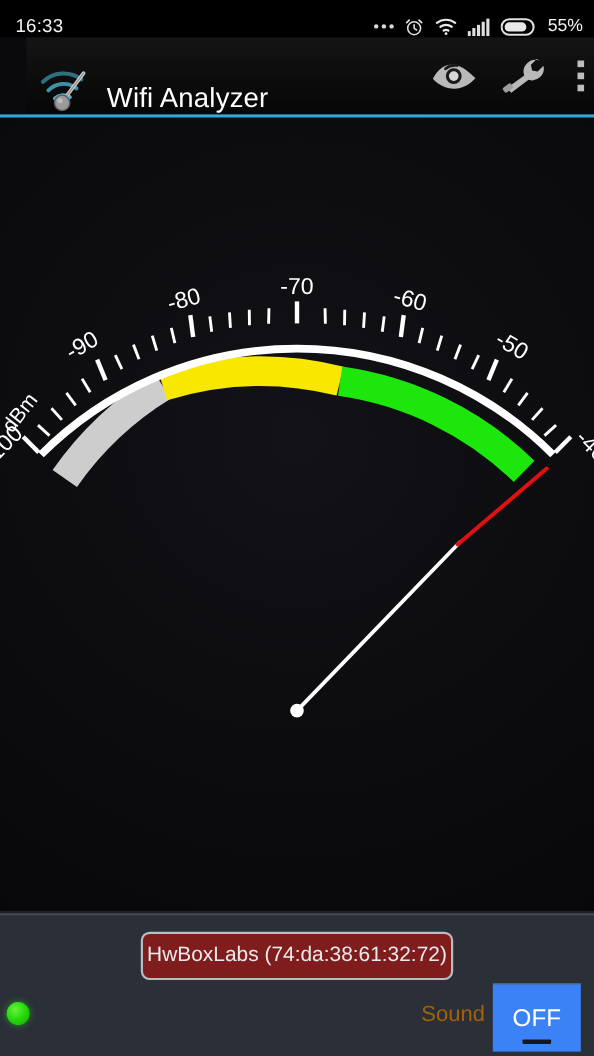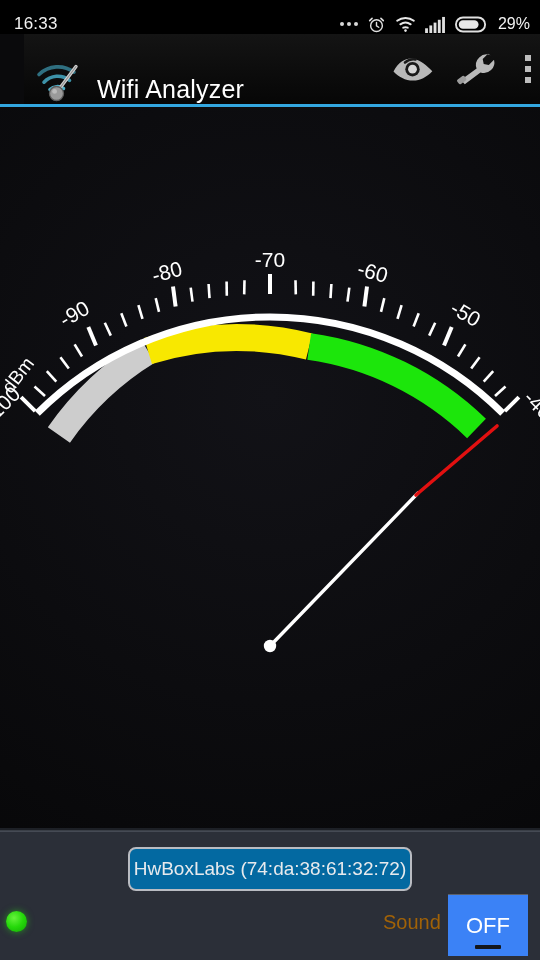--- a/index.html
+++ b/index.html
@@ -119,21 +119,21 @@
     content: "";
     position: absolute; top: -3px; left: 0; width: 540px; height: 2px;
     background: #1d2026;
   }
   .ap-spinner {
     position: absolute;
     left: 128px; top: 16px;
     width: 284px; height: 44px;
     border: 2px solid #b9bcc2;
     border-radius: 8px;
-    background: #0369a1;
+    background: #7f1d1d;
     display: flex; align-items: center; justify-content: center;
     box-sizing: border-box;
   }
   .ap-spinner span {
     color: #e8eaed;
     font-size: 19px;
     white-space: nowrap;
   }
   .led {
     position: absolute;
@@ -209,21 +209,21 @@
         <rect x="9" y="7" width="3" height="11" fill="#e0e0e0"></rect>
         <rect x="13.5" y="4" width="3" height="14" fill="#e0e0e0"></rect>
         <rect x="18" y="1" width="3" height="17" fill="#e0e0e0"></rect>
       </svg>
 
       <svg class="st-icon" width="32" height="17" viewBox="0 0 34 18">
         <rect x="1" y="1.5" width="31" height="15" rx="7.5" ry="7.5" fill="none" stroke="#e0e0e0" stroke-width="2"></rect>
         <rect x="4" y="4.5" width="21" height="9" rx="4.5" ry="4.5" fill="#e8e8e8"></rect>
       </svg>
 
-      <span class="status-battery-text">29%</span>
+      <span class="status-battery-text">55%</span>
     </div>
   </div>
 
   <div class="actionbar">
 
     <svg class="app-logo" viewBox="0 0 48 46">
       <path d="M3 16.5A27 27 0 0 1 38 14.2" fill="none" stroke="#2f6f80" stroke-width="3.6" stroke-linecap="round"></path>
       <path d="M8 24.2A19 19 0 0 1 33.5 22.3" fill="none" stroke="#3d92a8" stroke-width="3.6" stroke-linecap="round"></path>
       <path d="M14 31.6a11 11 0 0 1 13.5-1.2" fill="none" stroke="#4fb0c9" stroke-width="3.6" stroke-linecap="round"></path>
       <path d="M40 8.5 22.5 32" fill="none" stroke="#cfcfcf" stroke-width="3.4" stroke-linecap="round"></path>

